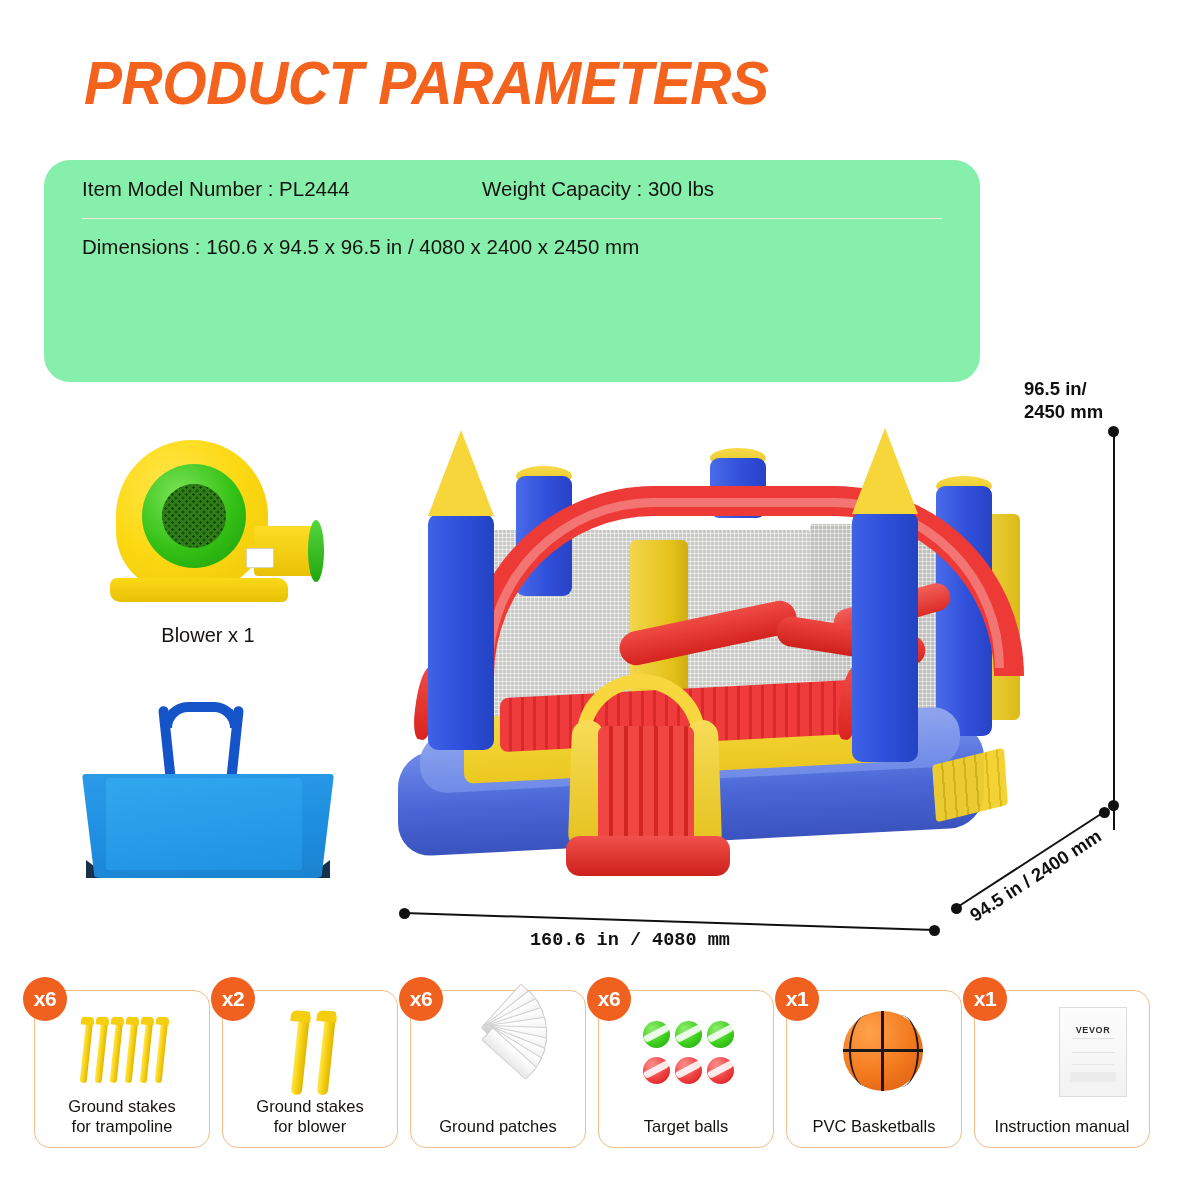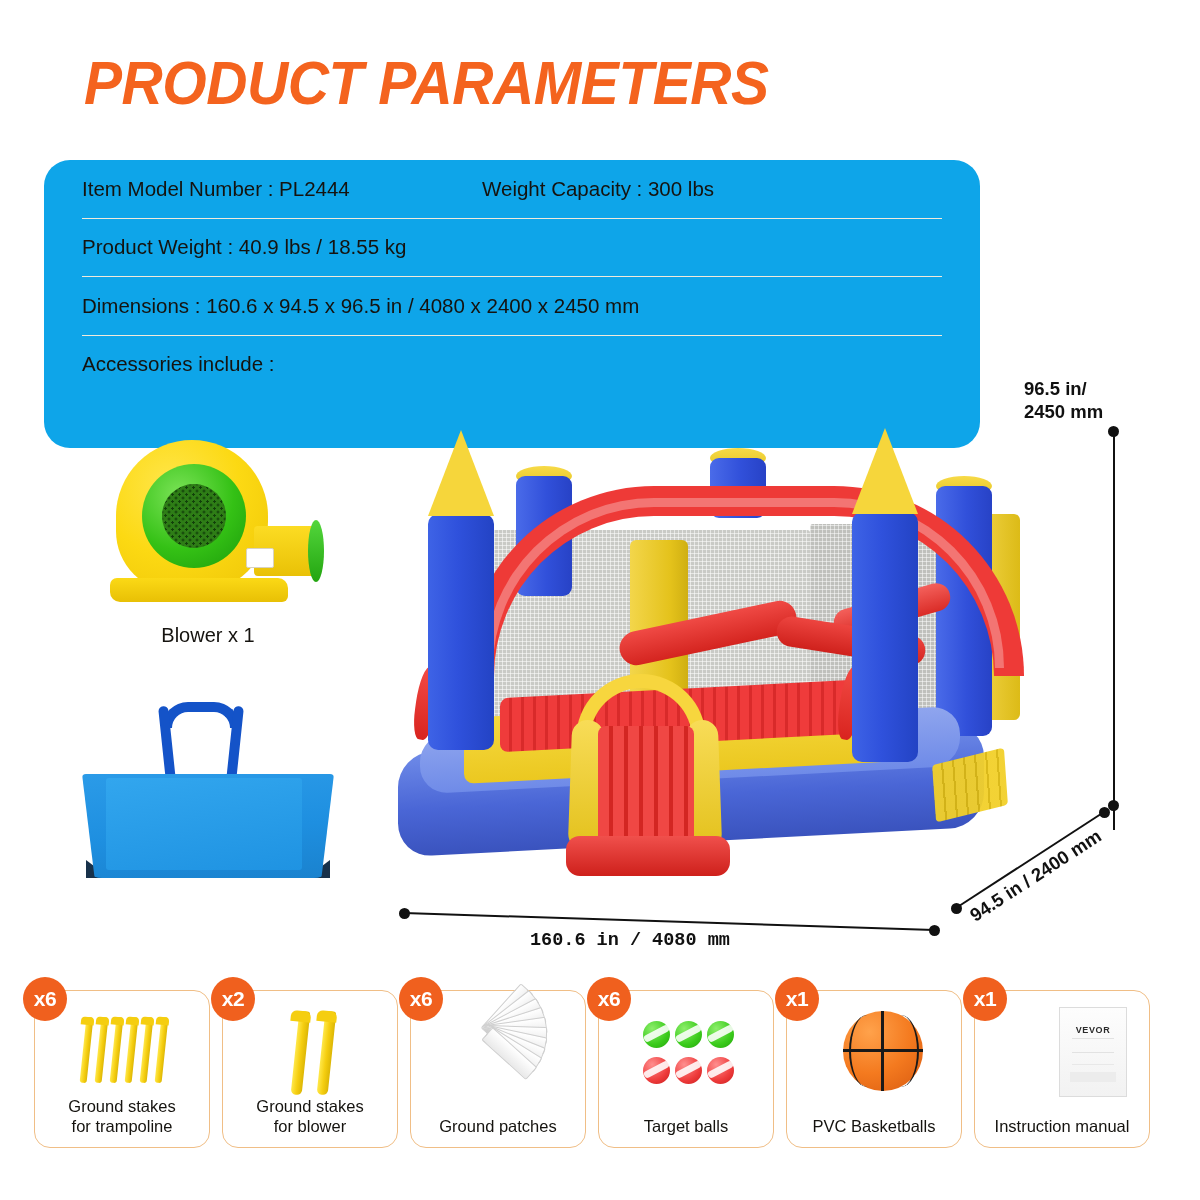--- a/index.html
+++ b/index.html
@@ -32,22 +32,22 @@
     white-space: nowrap;
     line-height: 1.05;
   }
 
   
   .spec-panel {
     position: absolute;
     left: 44px;
     top: 160px;
     width: 936px;
-    height: 288px;
-    background: #0ea5e9;
+    height: 222px;
+    background: #86efac;
     border-radius: 26px;
     box-sizing: border-box;
     padding: 0 38px;
   }
   .spec-row {
     height: 57.5px;
     display: flex;
     align-items: center;
     border-bottom: 1px solid #F0EADB;
     font-size: 20.5px;
@@ -510,27 +510,21 @@
 <body>
 
 <div class="page-title">PRODUCT PARAMETERS</div>
 
 <div class="spec-panel">
   <div class="spec-row">
     <span class="spec-cell-a">Item Model Number : PL2444</span>
     <span class="spec-cell-b">Weight Capacity : 300 lbs</span>
   </div>
   <div class="spec-row">
-    <span>Product Weight : 40.9 lbs / 18.55 kg</span>
-  </div>
-  <div class="spec-row">
     <span>Dimensions : 160.6 x 94.5 x 96.5 in / 4080 x 2400 x 2450 mm</span>
-  </div>
-  <div class="spec-row">
-    <span>Accessories include :</span>
   </div>
 </div>
 
 <div class="left-item" id="blower-block">
   <div class="blower-art">
     <div class="blower-body"></div>
     <div class="blower-foot"></div>
     <div class="blower-nozzle"></div>
     <div class="blower-nozzle-ring"></div>
     <div class="blower-green"></div>

